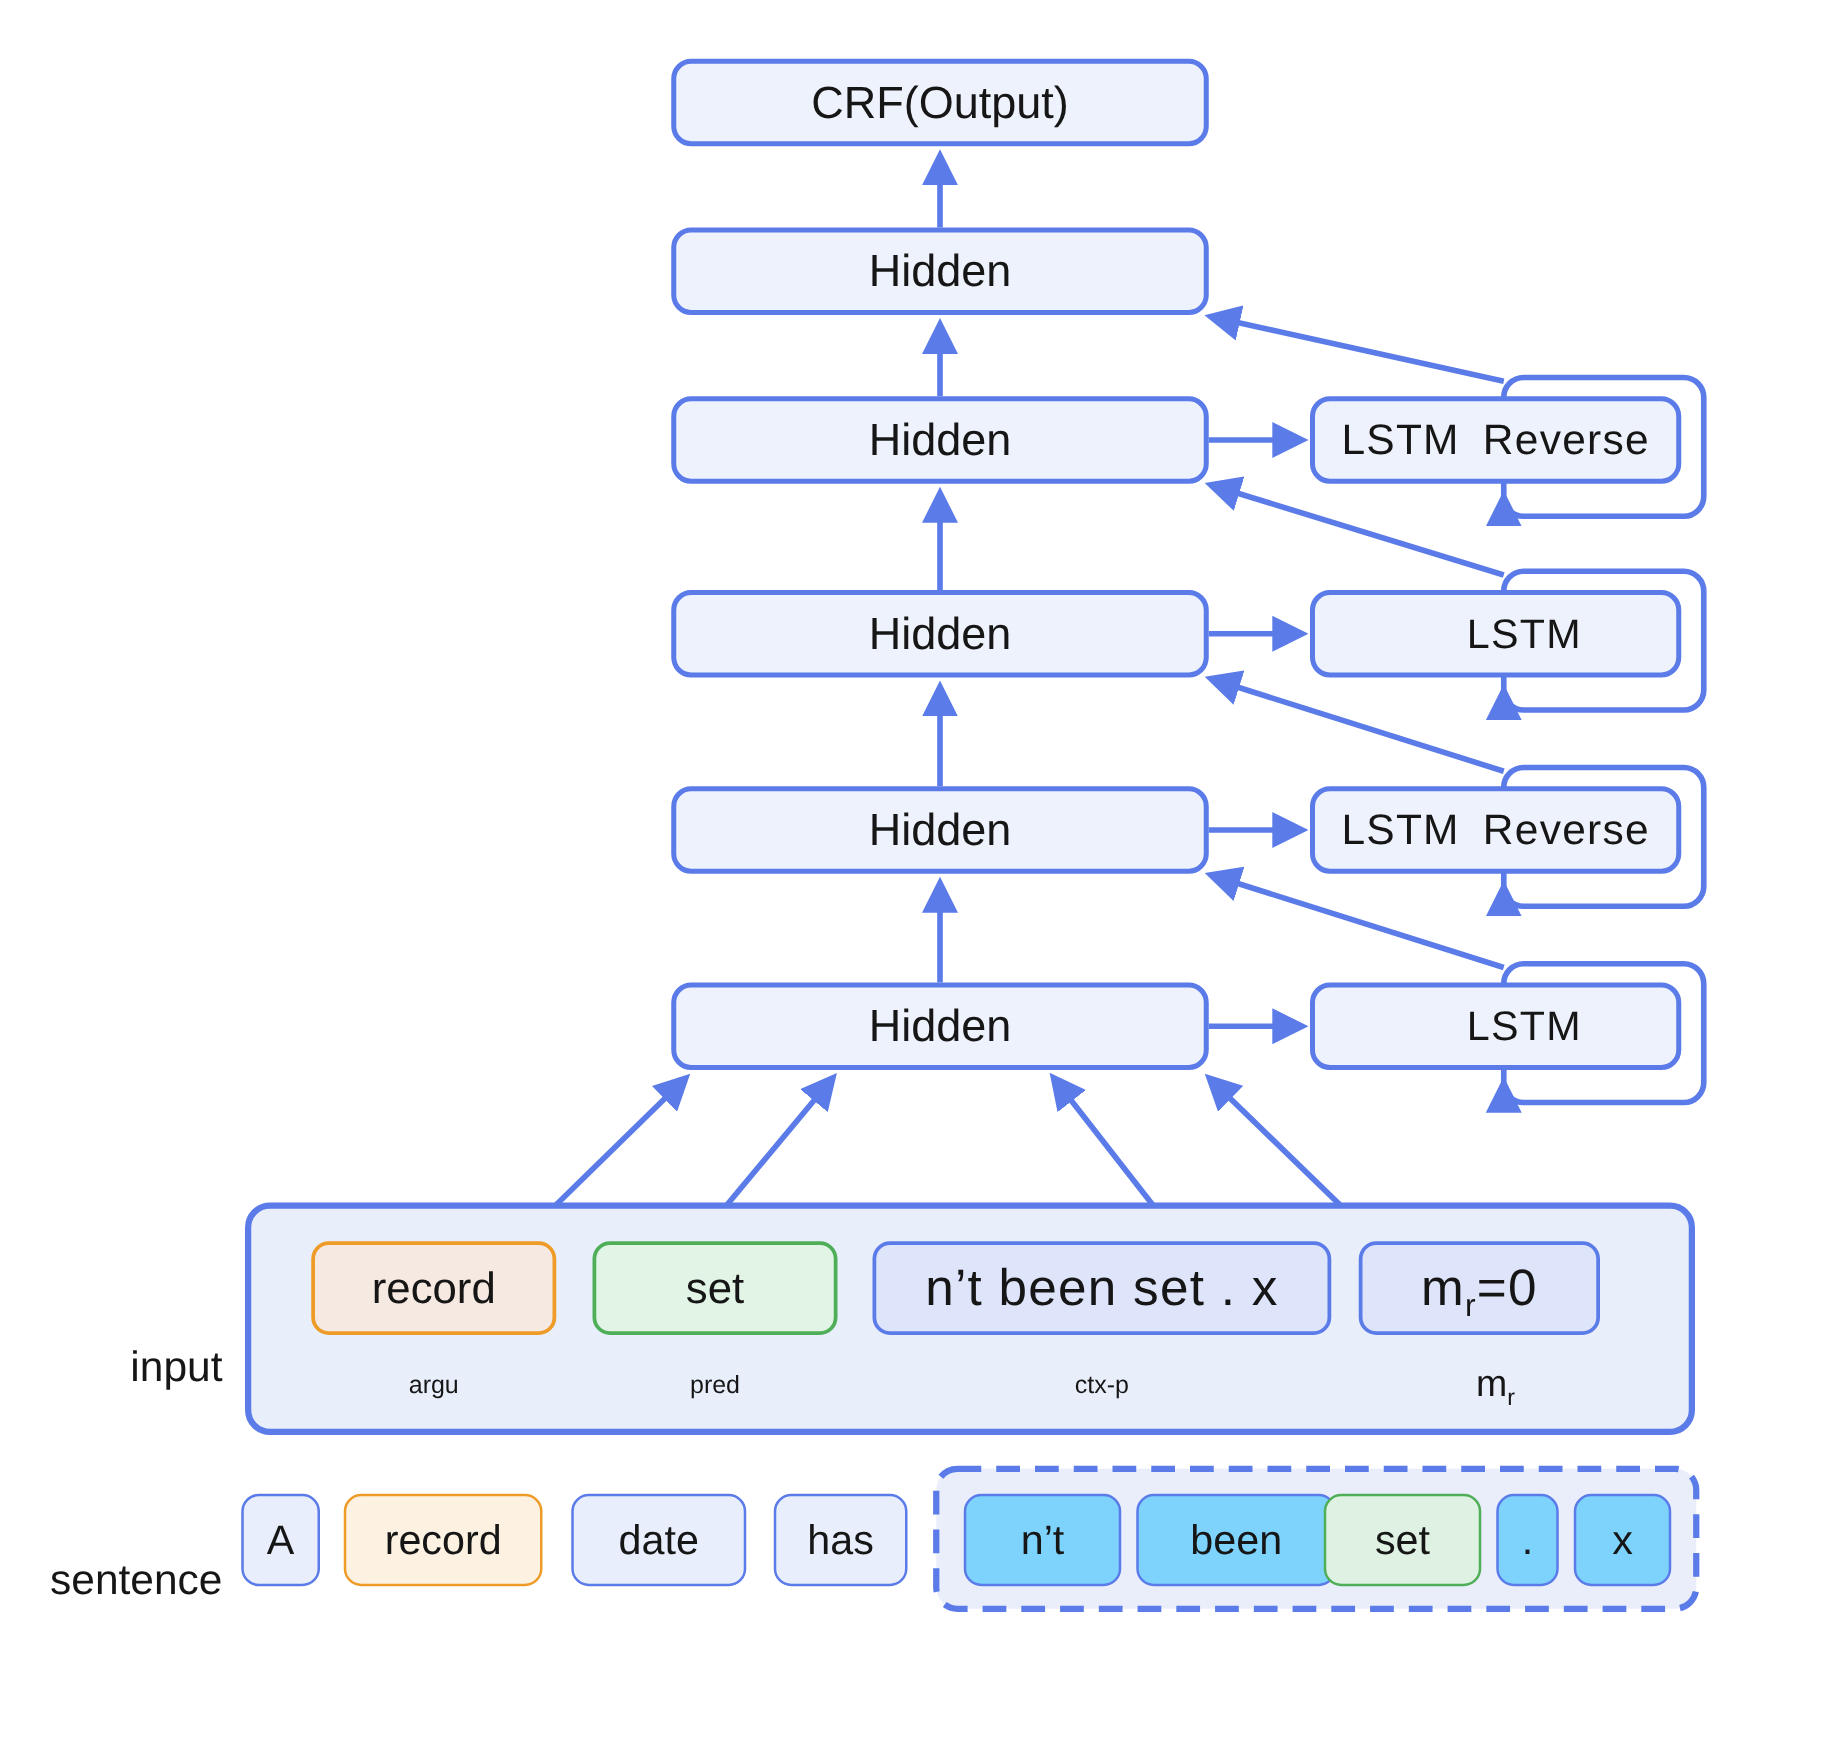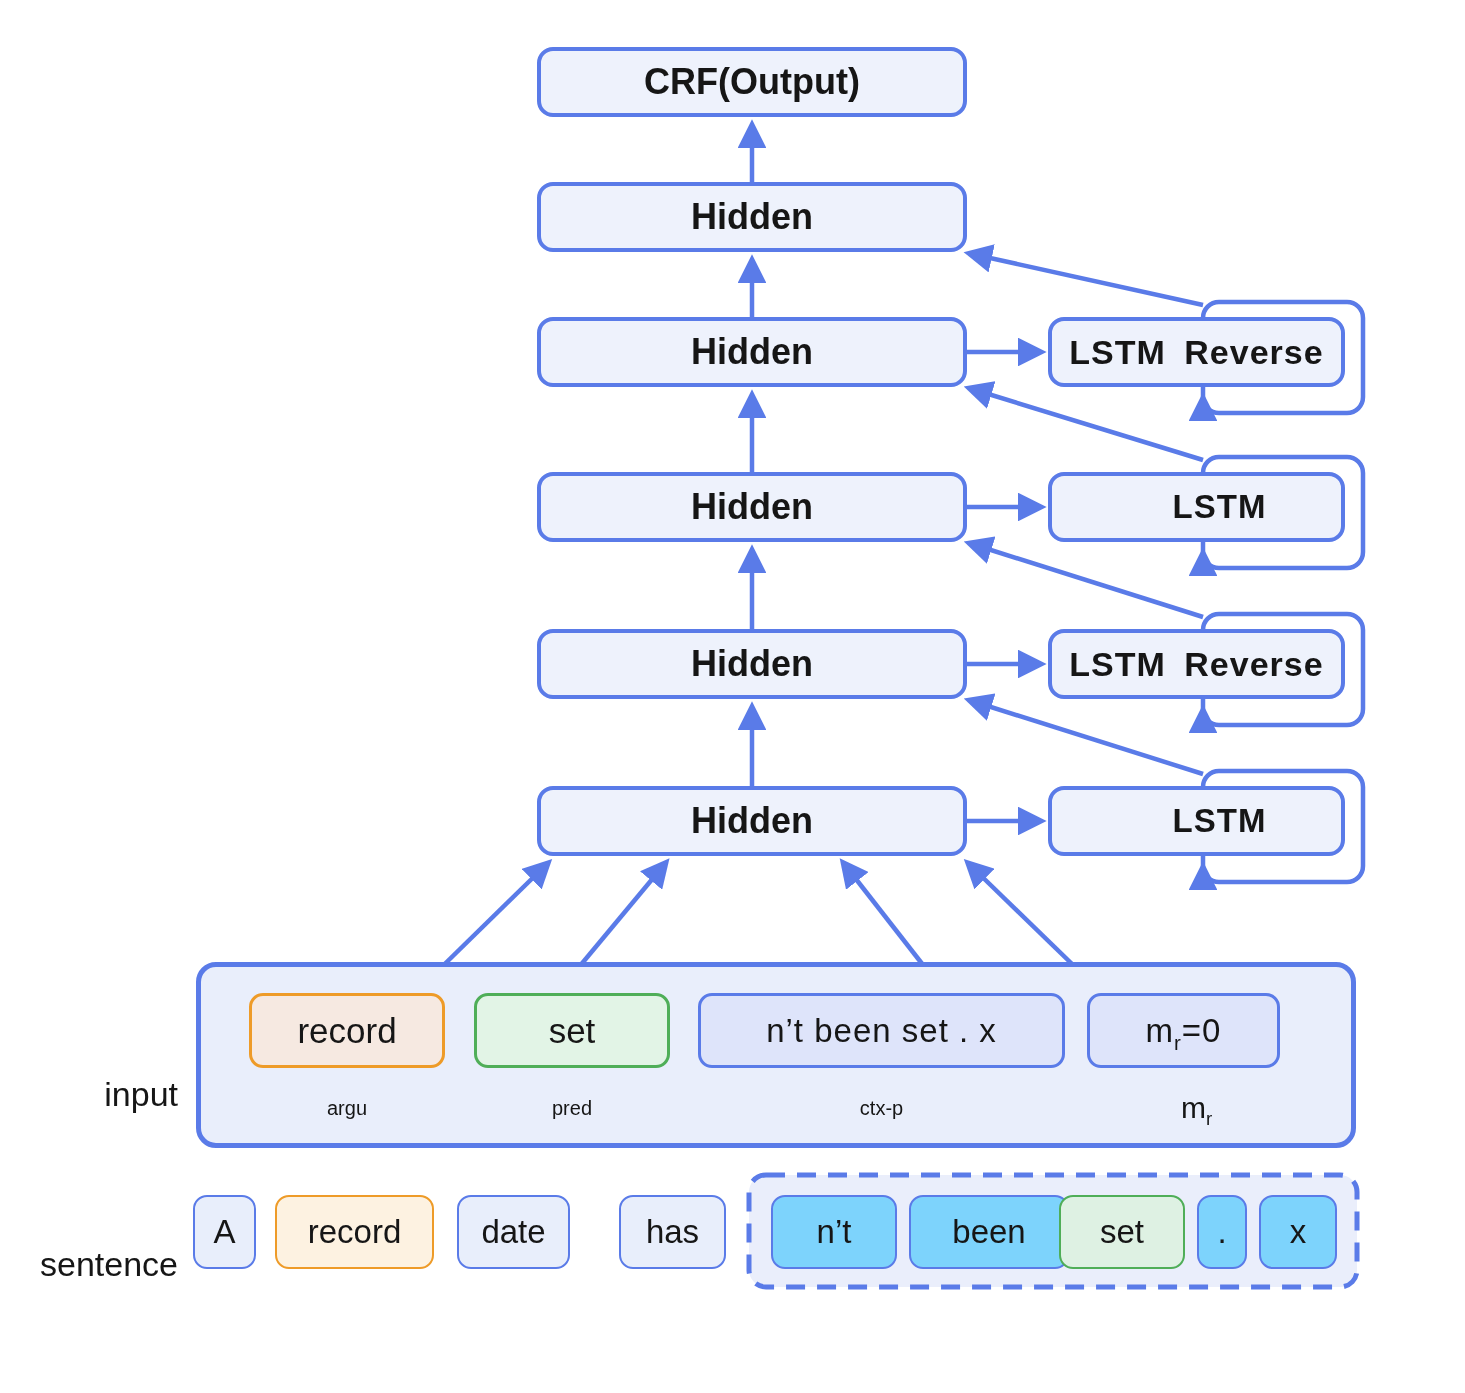--- a/index.html
+++ b/index.html
@@ -13,39 +13,38 @@
   }
   #wires{position:absolute;left:0;top:0;z-index:0;}
   .node{
     position:absolute;box-sizing:border-box;
     display:flex;align-items:center;justify-content:center;
     background:#eef2fc;
     border:4px solid #5a7be8;
     border-radius:16px;
     font-size:36px;
     z-index:2;
-    font-weight:bold;
   }
   .node.small-label{font-size:34px;word-spacing:8px;letter-spacing:1px;}
   .node.lstm-label{font-size:33px;letter-spacing:1px;padding-left:46px;}
   .panel{
     position:absolute;box-sizing:border-box;
     background:#e9eefb;
     border:5px solid #5a7be8;
     border-radius:20px;
     z-index:1;
   }
   .feature{
     position:absolute;box-sizing:border-box;
     display:flex;align-items:center;justify-content:center;
     border-radius:14px;font-size:35px;z-index:2;
   }
   .feature.argu{background:#f6e9e1;border:3px solid #ee9b28;}
   .feature.pred{background:#e2f4e6;border:3px solid #4fae58;}
-  .feature.ctx, .feature.mr{background:#dee4fa;border:3px solid #5a7be8;font-size:33px;letter-spacing:1px;}
+  .feature.ctx, .feature.mr{background:#dee4fa;border:3px solid #5a7be8;font-size:41px;letter-spacing:1px;}
   .feat-label{
     position:absolute;box-sizing:border-box;
     text-align:center;font-size:20px;line-height:36px;z-index:2;
   }
   .caption{
     position:absolute;box-sizing:border-box;
     text-align:right;font-size:34px;line-height:40px;z-index:2;margin-top:32px;
   }
   .token{
     position:absolute;box-sizing:border-box;
@@ -170,21 +169,21 @@
 <div class="feat-label" style="left:1100px;top:1090px;width:193px;font-size:30px;"><span>m</span><sub>r</sub></div>
 
 <div class="caption" style="left:0px;top:1212px;width:178px;">sentence</div>
 
 <div class="token" style="left:193px;top:1195px;width:63px;height:74px;">
     <span>A</span>
   </div>
 <div class="token orange" style="left:275px;top:1195px;width:159px;height:74px;">
     <span>record</span>
   </div>
-<div class="token" style="left:457px;top:1195px;width:113px;height:74px;">
+<div class="token" style="left:457px;top:1195px;width:140px;height:74px;">
     <span>date</span>
   </div>
 <div class="token" style="left:619px;top:1195px;width:107px;height:74px;">
     <span>has</span>
   </div>
 
 <div class="dashed-box" style="left:746px;top:1172px;width:614px;height:118px;">
   <svg width="614" height="118">
     <rect x="3" y="3" width="608" height="112" rx="17" fill="#eaeefb" stroke="#5a7be8" stroke-width="5" stroke-dasharray="19 12"></rect>
   </svg>

